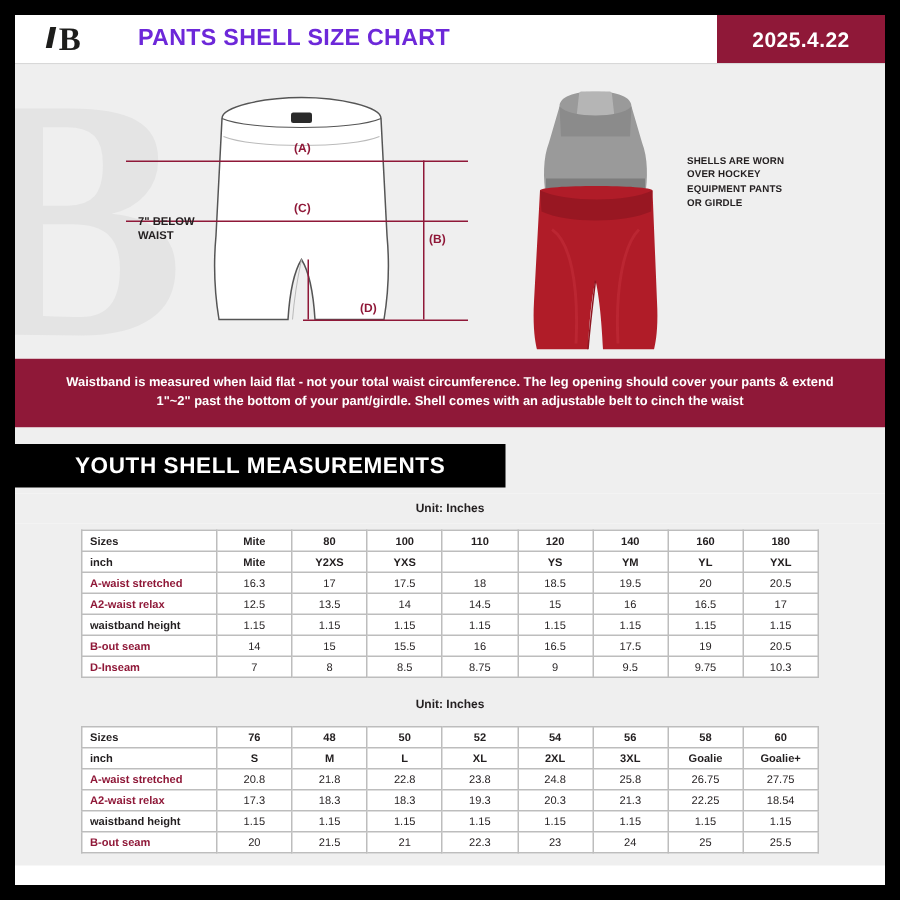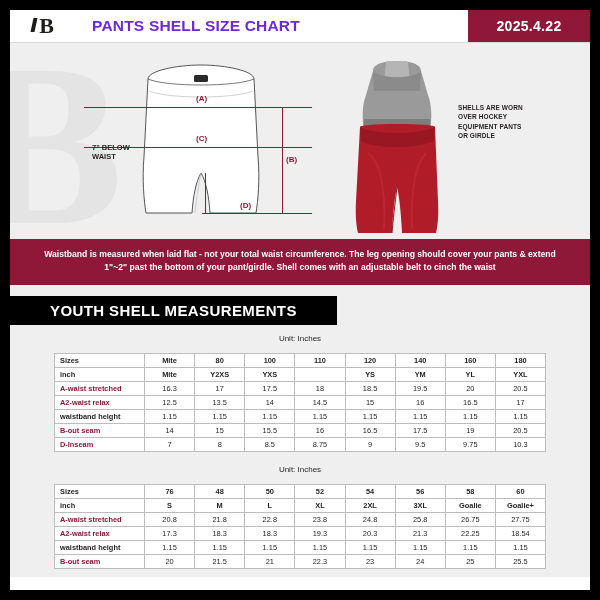--- a/index.html
+++ b/index.html
@@ -62,21 +62,21 @@
     align-items: center;
     padding-left: 10px;
   }
   .title-box .title {
     font-size: 15.5px;
     font-weight: bold;
     color: #6d28d9;
     letter-spacing: .2px;
   }
   .date-box {
-    width: 122px;
+    width: 112px;
     background: #8f1838;
     color: #fff;
     display: flex;
     align-items: center;
     justify-content: center;
     font-size: 14px;
     font-weight: bold;
     letter-spacing: .3px;
   }
   
@@ -171,21 +171,21 @@
     font-weight: bold;
     letter-spacing: .4px;
     padding: 6px 40px;
   }
   .unit {
     text-align: center;
     font-size: 8px;
     color: #231f20;
     background: #efefef;
     padding: 5px 0 6px;
-    font-weight: normal;
+    font-weight: bold;
   }
   
   .tbl-wrap {
     background: #efefef;
     padding: 4px 44px 8px;
   }
   table.size {
     width: 100%;
     border-collapse: collapse;
     background: #fff;

